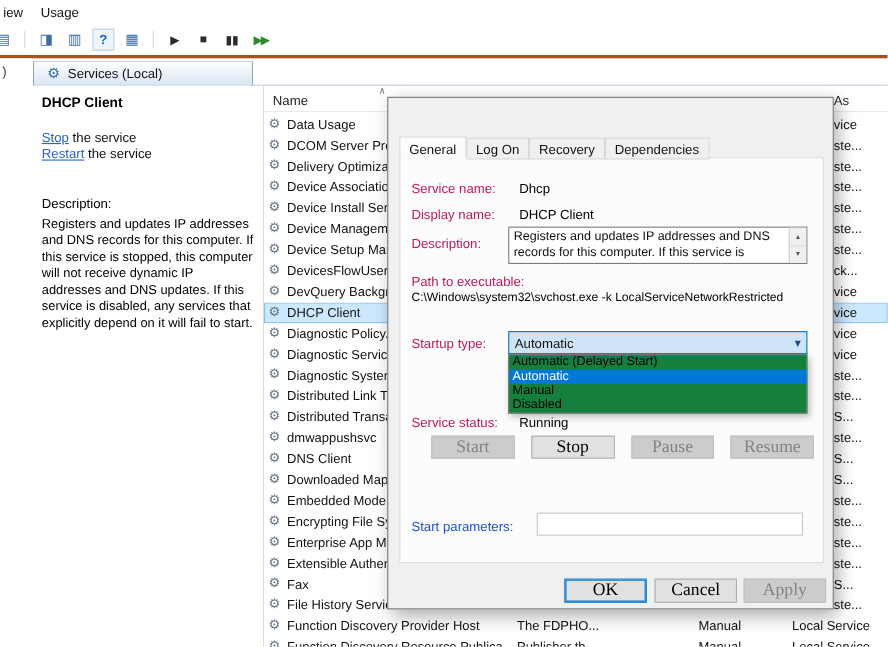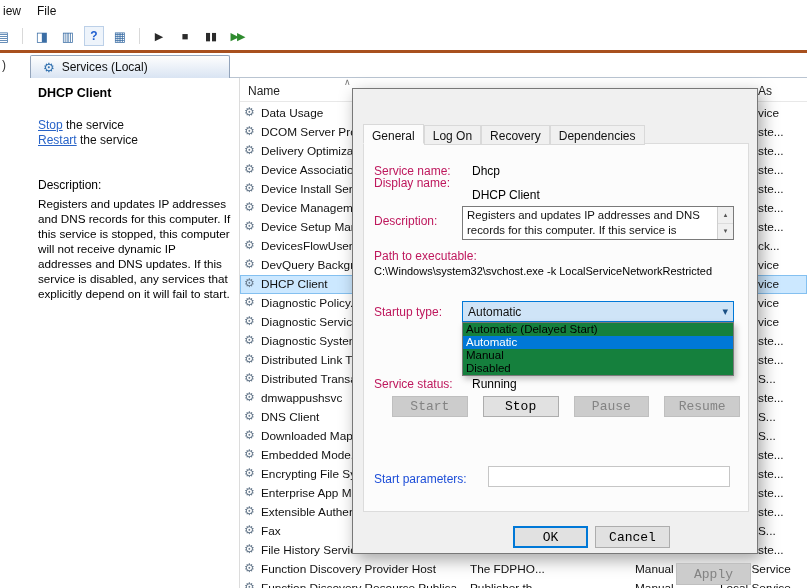--- a/index.html
+++ b/index.html
@@ -69,38 +69,38 @@
   .desc-spin{position:absolute;right:0;top:0;width:16px;height:100%;border-left:1px solid #cfcfcf;background:#f0f0f0;display:flex;flex-direction:column;}
   .spin-btn{flex:1;display:flex;align-items:center;justify-content:center;font-size:7px;color:#555;}
   .spin-btn:first-child{border-bottom:1px solid #dcdcdc;}
   .path-value{position:absolute;left:10px;top:121px;width:372px;white-space:nowrap;overflow:hidden;font-size:11px;color:#000;}
   .combo{position:absolute;left:98px;top:157px;width:272px;height:21px;background:#cfe4f7;border:1px solid #0078d7;display:flex;align-items:center;padding:0 5px;cursor:default;}
   .combo-arrow{position:absolute;right:5px;top:3px;color:#1b4f84;font-size:11px;}
   .dropdown{position:absolute;left:98px;top:178px;width:272px;background:#15803d;border:1px solid #7a7a7a;z-index:30;box-shadow:2px 3px 6px rgba(0,0,0,.25);}
   .dd-item{height:13px;line-height:13px;padding:0 3px;font-size:11.5px;color:#000;cursor:default;white-space:nowrap;overflow:hidden;}
   .dd-item.selected{background:#0078d7;color:#fff;}
   .svc-buttons{position:absolute;left:10px;top:252px;width:366px;display:flex;gap:15px;padding-left:18px;}
-  .win-btn{width:76px;height:21px;background:#e1e1e1;border:1px solid #adadad;font-family:Liberation Mono, monospace;font-size:13px;color:#000;}
+  .win-btn{width:76px;height:21px;background:#e1e1e1;border:1px solid #adadad;font-family:Liberation Serif, serif;font-size:16px;color:#000;}
   .win-btn.disabled{background:#cccccc;border-color:#bfbfbf;color:#838383;}
   .note{position:absolute;left:10px;top:286px;width:358px;line-height:15px;color:#000;}
   .params-label{position:absolute;left:10px;top:328px;color:#1d4ed8;}
   .params-input{position:absolute;left:124px;top:322px;width:242px;height:21px;background:#fff;border:1px solid #c6c6c6;font-family:inherit;font-size:12px;padding:0 4px;}
   .dlg-footer{position:absolute;left:0;top:437px;width:100%;height:24px;}
   .btn-ok{position:absolute;left:160px;width:75px;height:22px;border-color:#0078d7;box-shadow:inset 0 0 0 1px #0078d7;}
   .btn-cancel{position:absolute;left:242px;width:75px;height:22px;}
-  .btn-apply{position:absolute;left:323px;width:75px;height:22px;margin-top:37px;}
+  .btn-apply{position:absolute;left:323px;width:75px;height:22px;}
 </style>
 </head>
 <body>
 
 <div class="screen">
 
   <div class="menubar">
     <span>iew</span>
-    <span>File</span>
+    <span>Usage</span>
   </div>
 
   <div class="toolbar">
     <span class="tb-icon tb-blue" style="margin-left:-7px;">▤</span>
     <span class="tb-sep"></span>
     <span class="tb-icon tb-blue">◨</span>
     <span class="tb-icon tb-blue">▥</span>
     <span class="tb-icon tb-help">?</span>
     <span class="tb-icon tb-blue">▦</span>
     <span class="tb-sep"></span>
@@ -389,21 +389,21 @@
         <span class="dlg-tab">Log On</span>
 
         <span class="dlg-tab">Recovery</span>
 
         <span class="dlg-tab">Dependencies</span>
       </div>
     <div class="dlg-page">
       <span class="f-label" style="left:10px;top:20px;">Service name:</span>
       <span class="f-value" style="left:108px;top:20px;">Dhcp</span>
 
-      <span class="f-label" style="left:10px;top:32px;">Display name:</span>
+      <span class="f-label" style="left:10px;top:44px;">Display name:</span>
       <span class="f-value" style="left:108px;top:44px;">DHCP Client</span>
 
       <span class="f-label" style="left:10px;top:70px;">Description:</span>
       <div class="desc-box">
         <div class="desc-text">Registers and updates IP addresses and DNS records for this computer. If this service is stopped,</div>
         <div class="desc-spin">
           <span class="spin-btn">▴</span>
           <span class="spin-btn">▾</span>
         </div>
       </div>

